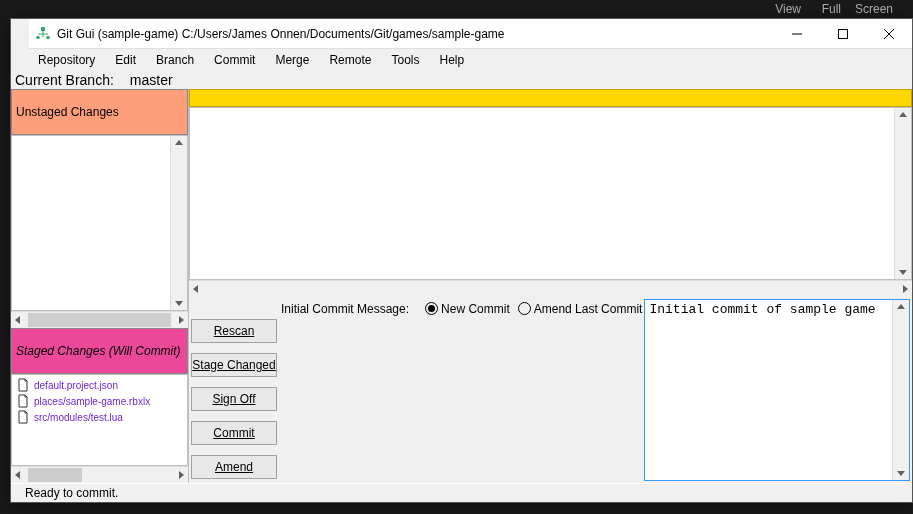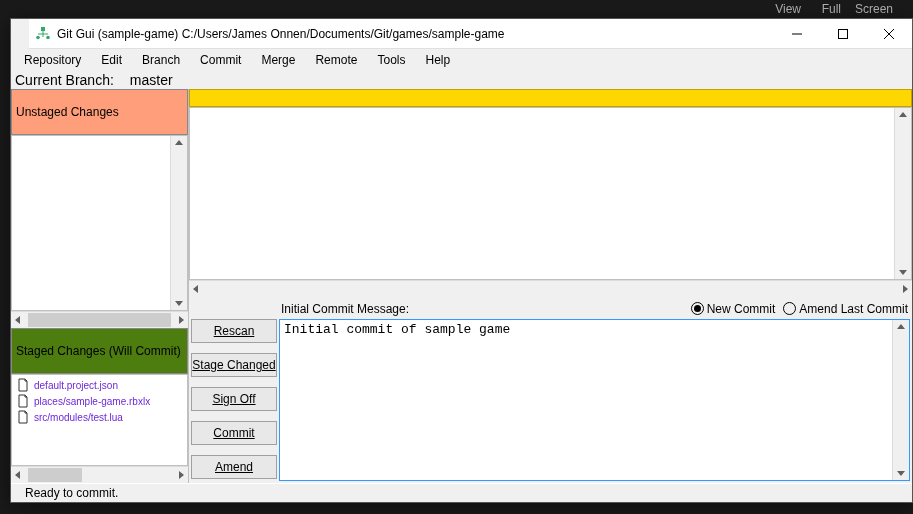--- a/index.html
+++ b/index.html
@@ -48,21 +48,21 @@
     width:46px; height:100%;
     display:flex; align-items:center; justify-content:center;
     color:#000; font-size:13px;
   }
   .win-btn svg { stroke:#000; }
   .menubar {
     height:22px;
     background:#f0f0f0;
     display:flex;
     align-items:center;
-    padding: 0 3px;
+    padding: 0 17px;
     gap: 0;
   }
   .menubar .menu-item {
     padding: 2px 10px;
     color:#000;
     font-size:12px;
     cursor:default;
   }
   .branchbar {
     height:18px;
@@ -82,21 +82,21 @@
     display:flex;
     flex-direction:column;
     border-right:1px solid #c0c0c0;
   }
   .panel-header {
     font-size:12px;
     padding:15px 4px;
     border:1px solid #888;
   }
   .unstaged-hdr { background:#ff9e7a; }
-  .staged-hdr { background:#4d7c0f; }
+  .staged-hdr { background:#ec4899;font-style:italic; }
   .file-area {
     flex:1;
     background:#fff;
     position:relative;
     overflow:hidden;
     border:1px solid #c0c0c0;
   }
   .v-scroll {
     position:absolute; right:0; top:0; bottom:0; width:17px;
     background:#f0f0f0;
@@ -166,21 +166,21 @@
     background:#e8e8e8;
     border:1px solid #a0a0a0;
     height:24px;
     font-size:12px;
     font-family:inherit;
     cursor:default;
   }
   .commit-col {
     flex:1;
     display:flex;
-    flex-direction:column;
+    flex-direction:row;
     padding:2px 2px 2px 0;
     min-width:0;
   }
   .commit-head {
     display:flex;
     align-items:center;
     height:20px;
     gap:8px;
     padding: 0 2px;
   }

